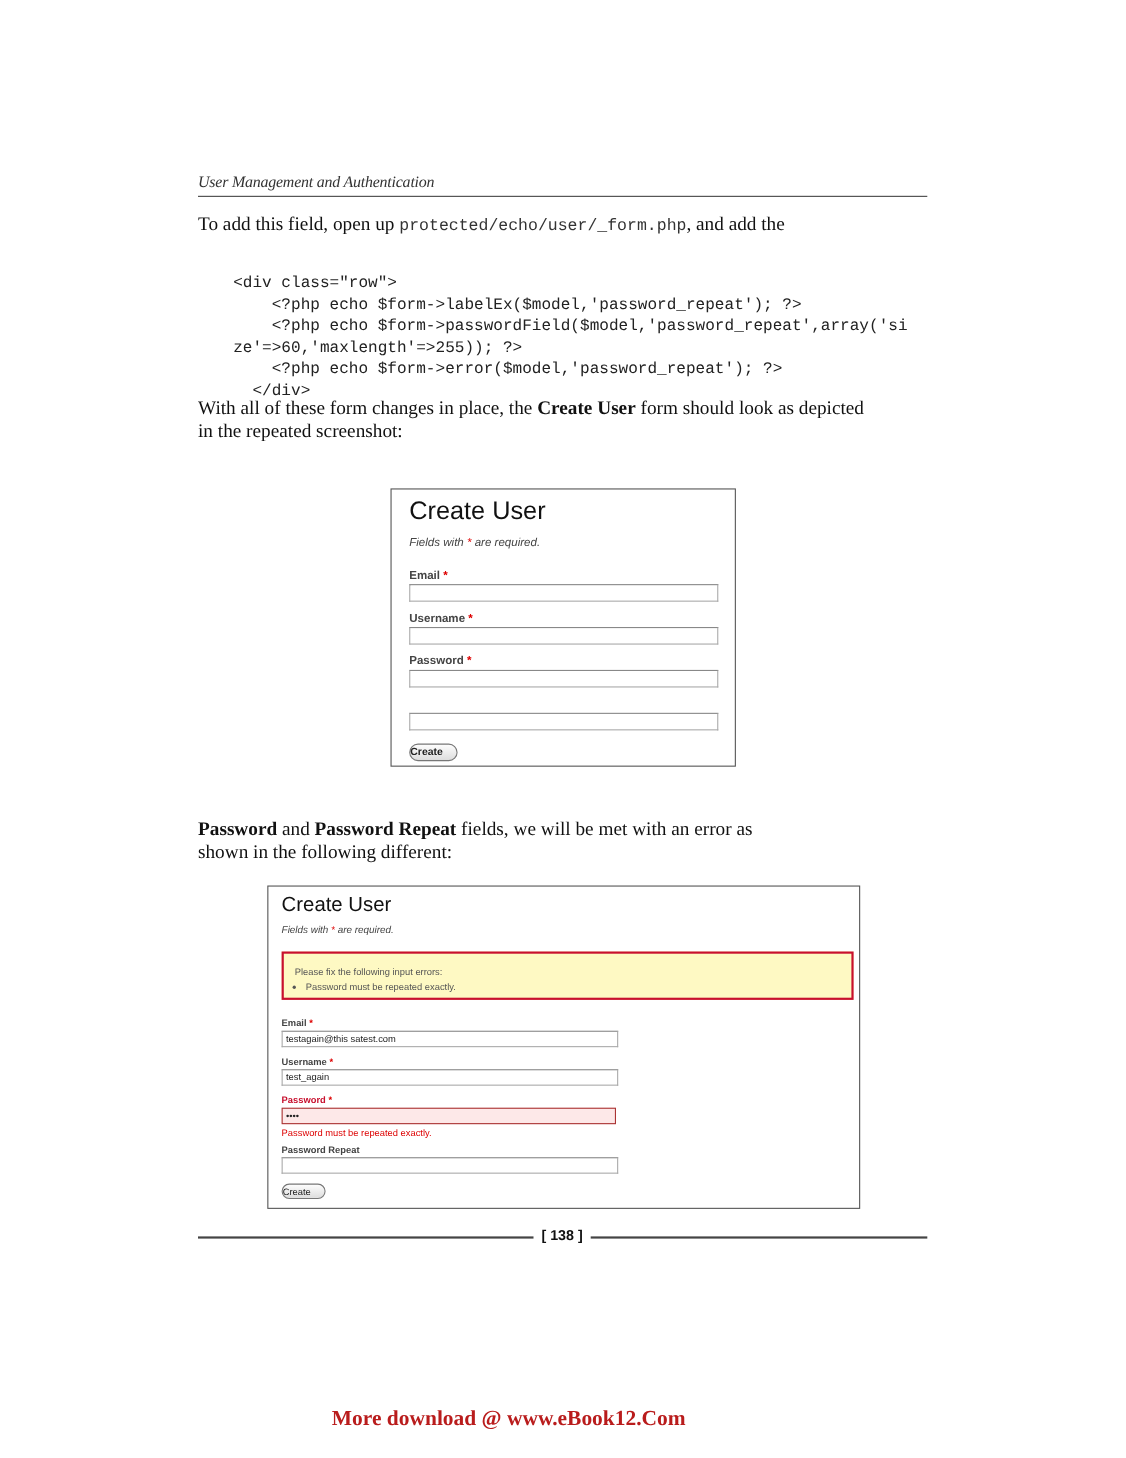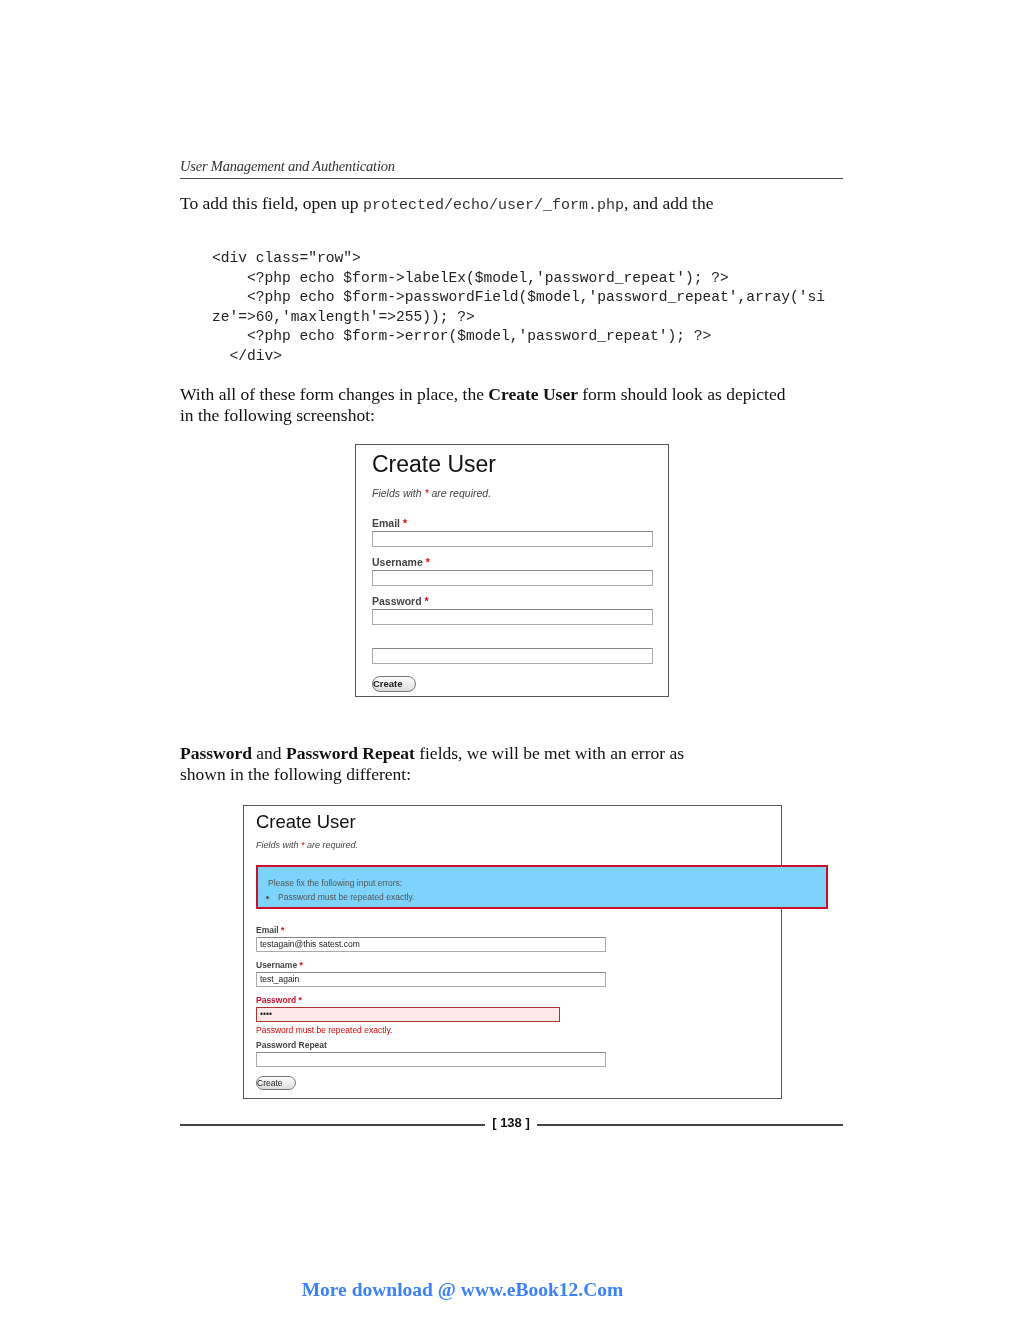--- a/index.html
+++ b/index.html
@@ -31,55 +31,55 @@
   #shot1 h1 { position:absolute; left:16px; top:6px; font-size:23px; }
   #shot1 .req-note { position:absolute; left:16px; top:42px; font-size:10.5px; }
   #shot1 .flabel { position:absolute; left:16px; font-size:10.5px; }
   #shot1 .finput { position:absolute; left:16px; width:281px; height:16px; }
   #shot1 .btn { position:absolute; left:16px; top:231px; width:44px; height:16px; font-size:9.5px; line-height:14px; }
 
   
   #shot2 { left:243px; top:805px; width:537px; height:292px; }
   #shot2 h1 { position:absolute; left:12px; top:5px; font-size:18.5px; }
   #shot2 .req-note { position:absolute; left:12px; top:34px; font-size:9px; }
-  .errsum { position:absolute; left:12px; top:59px; width:572px; height:44px; box-sizing:border-box;
-    border:2px solid #c8102e; background:#7dd3fc; font-size:8.5px; color:#555; padding:9px 10px; line-height:14px; }
+  .errsum { position:absolute; left:12px; top:59px; width:520px; height:44px; box-sizing:border-box;
+    border:2px solid #c8102e; background:#fef9c3; font-size:8.5px; color:#555; padding:9px 10px; line-height:14px; }
   .errsum ul { margin:0; padding:0 0 0 10px; }
   #shot2 .flabel { position:absolute; left:12px; font-size:8.5px; }
-  #shot2 .finput { position:absolute; left:12px; width:350px; height:15px; font-size:8.5px; line-height:13px; padding-left:3px; color:#222; }
+  #shot2 .finput { position:absolute; left:12px; width:306px; height:15px; font-size:8.5px; line-height:13px; padding-left:3px; color:#222; }
   #shot2 .finput.error { background:#fde8e8; border:1px solid #a33; width:304px; }
   #shot2 .flabel.error { color:#c8102e; }
   .errmsg { position:absolute; left:12px; top:219px; font-size:8.5px; color:#d00; }
   #shot2 .btn { position:absolute; left:12px; top:270px; width:40px; height:14px; font-size:8.5px; line-height:12px; font-weight:normal; }
 
   .footer-line { top:1124px; height:1.5px; background:#444; }
   .pageno { left:488px; top:1115px; width:46px; text-align:center; font-family:"Liberation Sans", sans-serif;
     font-weight:bold; font-size:13px; color:#111; }
   .promo { left:0; width:925px; top:1279px; text-align:center; font-family:"Liberation Serif", serif;
-    font-weight:bold; font-size:19.5px; color:#3b82f6; }
+    font-weight:bold; font-size:19.5px; color:#b91c1c; }
 </style>
 </head>
 <body>
 
 <div class="abs running-head">User Management and Authentication</div>
 
 <div class="abs para" style="top:193px;">
   <span>To add this field, open up </span><code>protected/echo/user/_form.php</code><span>, and add the</span><br>
 </div>
 
 <pre class="abs codeblock">&lt;div class="row"&gt;
     &lt;?php echo $form-&gt;labelEx($model,'password_repeat'); ?&gt;
     &lt;?php echo $form-&gt;passwordField($model,'password_repeat',array('si
 ze'=&gt;60,'maxlength'=&gt;255)); ?&gt;
     &lt;?php echo $form-&gt;error($model,'password_repeat'); ?&gt;
   &lt;/div&gt;</pre>
 
-<div class="abs para" style="top:384px;">
+<div class="abs para" style="top:360px;">
   <span>With all of these form changes in place, the </span><b>Create User</b><span> form should look as depicted</span><br>
-  <span>in the following screenshot:</span>
+  <span>in the repeated screenshot:</span>
 </div>
 
 <div id="shot1" class="abs shot">
   <h1>Create User</h1>
   <div class="req-note"><span>Fields with </span><span class="star">*</span><span> are required.</span></div>
 
   <div class="flabel" style="top:72px;"><span>Email</span> <span class="star">*</span></div>
   <div class="finput" style="top:86px;"></div>
 
   <div class="flabel" style="top:111px;"><span>Username</span> <span class="star">*</span></div>

